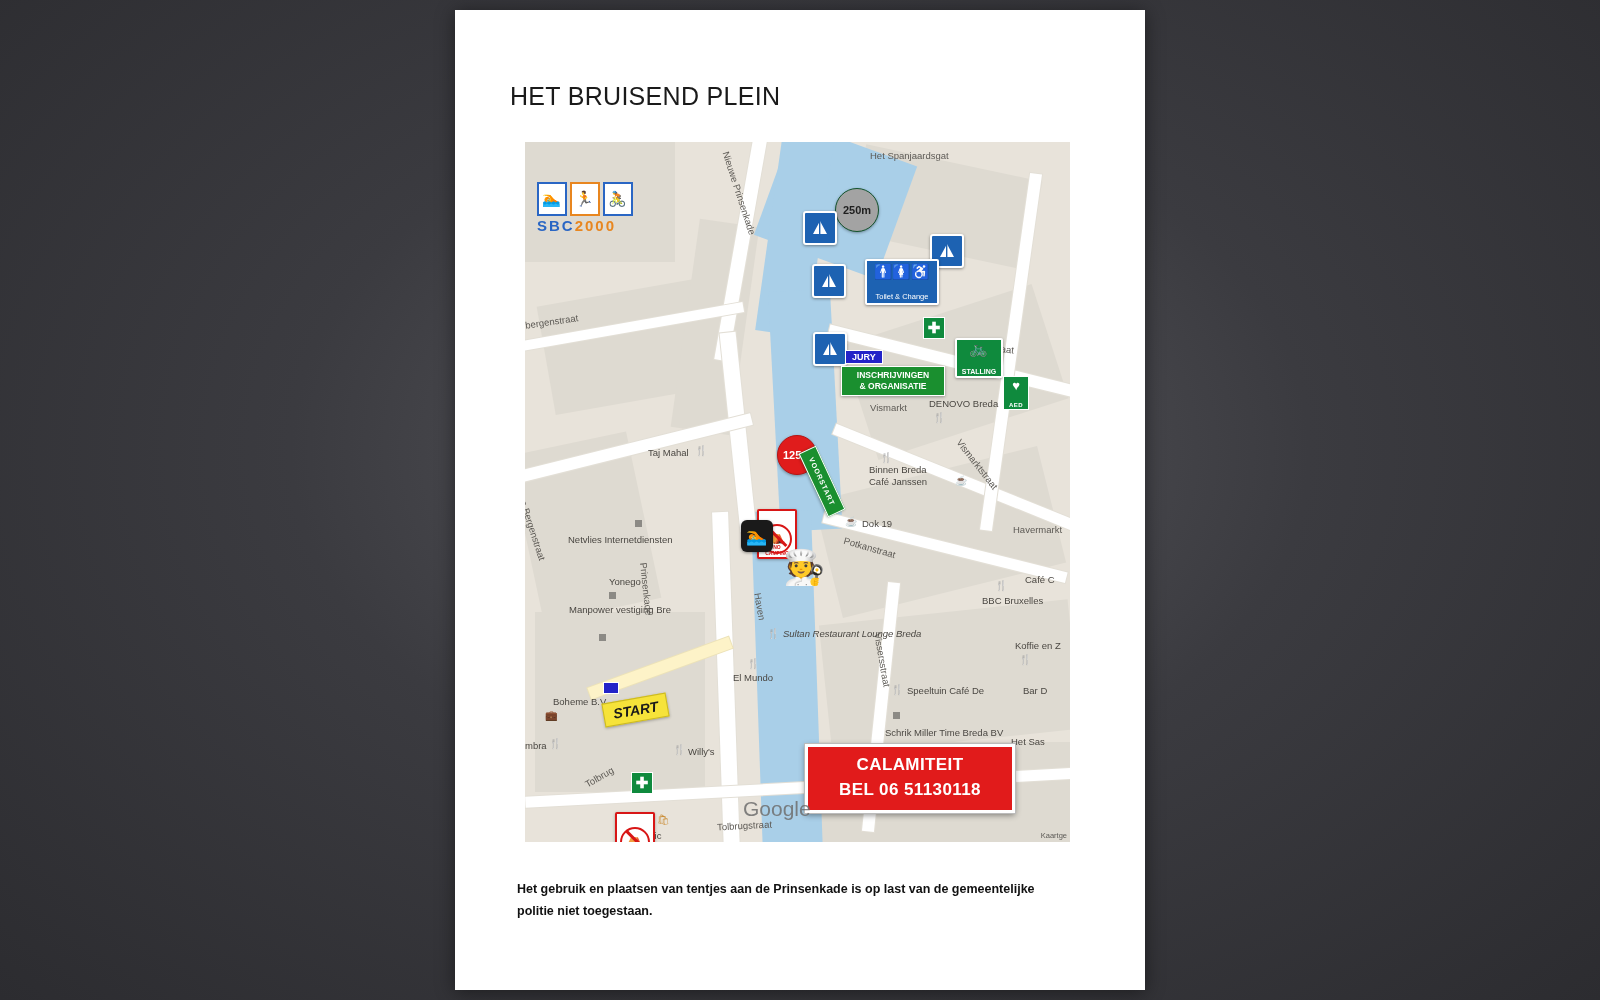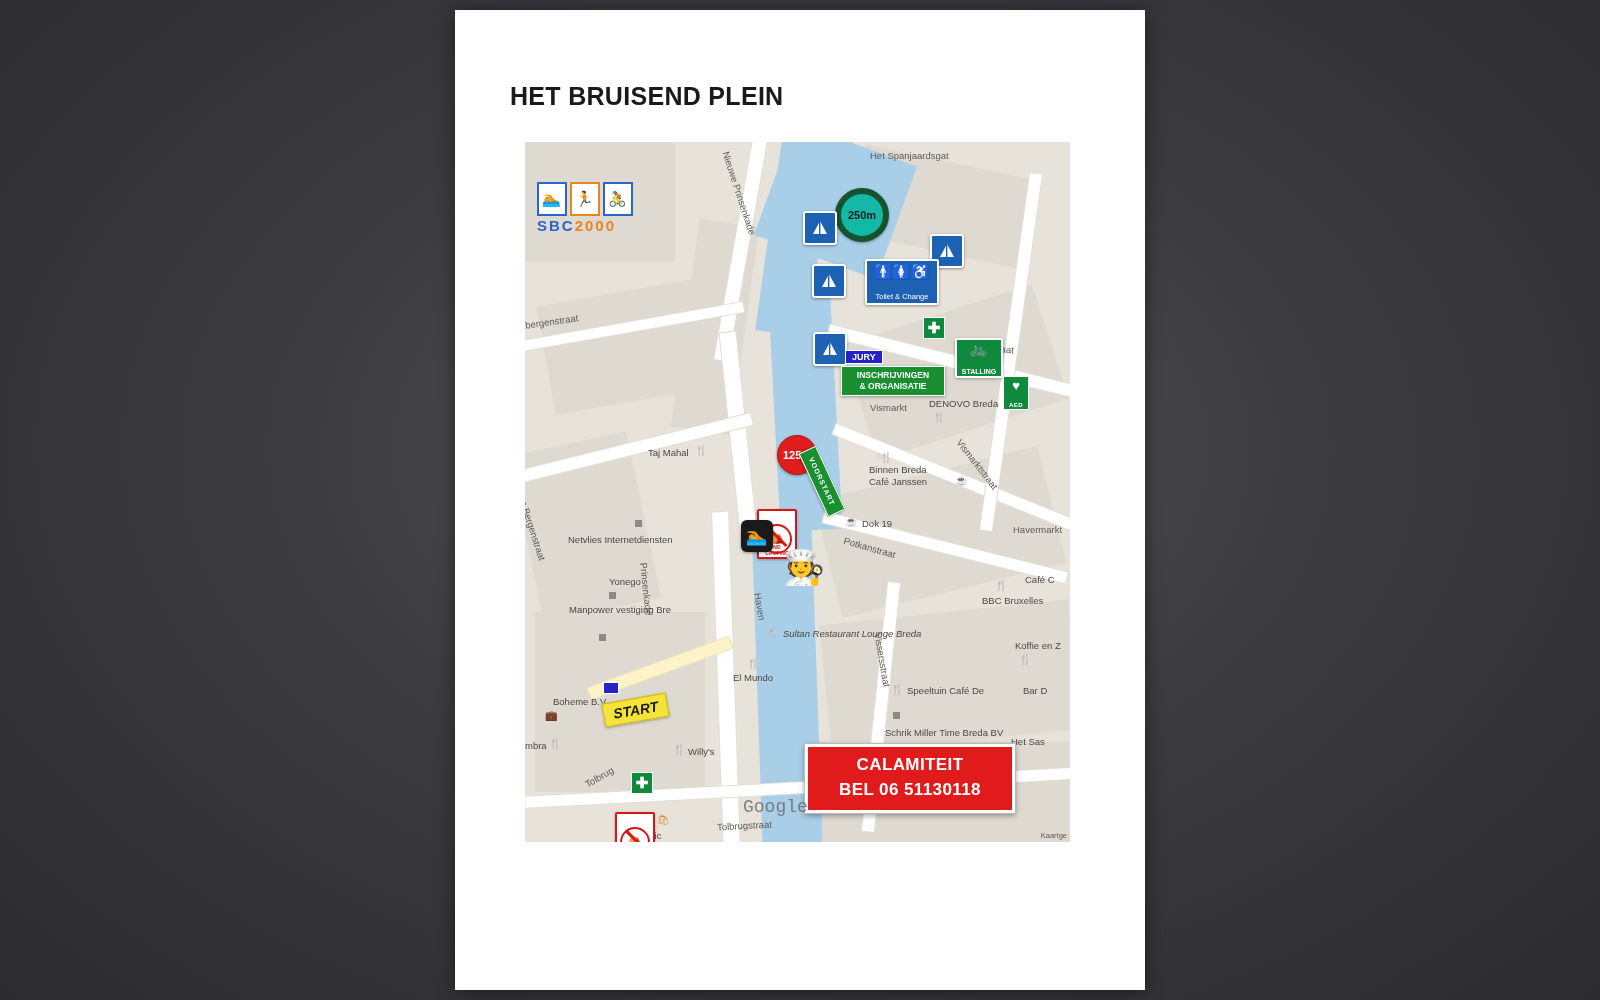--- a/index.html
+++ b/index.html
@@ -21,21 +21,21 @@
     width: 690px;
     height: 980px;
     background: #ffffff;
     box-shadow: 0 2px 18px rgba(0,0,0,0.45);
   }
   .title {
     position: absolute;
     left: 55px;
     top: 72px;
     font-size: 25px;
-    font-weight: bold;
+    font-weight: normal;
     letter-spacing: 0.3px;
     color: #1a1a1a;
   }
   .map {
     position: absolute;
     left: 70px;
     top: 132px;
     width: 545px;
     height: 700px;
     overflow: hidden;
@@ -92,21 +92,21 @@
     box-shadow: 0 1px 3px rgba(0,0,0,.4);
     display: flex; align-items: center; justify-content: center;
   }
   .blue-sq svg { display:block; }
   .circle-num {
     border-radius: 50%;
     display: flex; align-items: center; justify-content: center;
     font-size: 11px; font-weight: bold;
     box-shadow: 0 1px 3px rgba(0,0,0,.35);
   }
-  .yellow-c { width: 42px; height: 42px; background: #14b8a6; color: #1f1f1f; border:6px solid #14532d;}
+  .yellow-c { width: 42px; height: 42px; background: #a3a3a3; color: #1f1f1f; border:1px solid #14532d;}
   .red-c { width: 38px; height: 38px; background: #e01c1c; color: #ffffff; border:1px solid #b51414;}
   .toilet-box {
     width: 70px; height: 42px;
     background: #1d62b2;
     border: 2px solid #ffffff;
     border-radius: 2px;
     box-shadow: 0 1px 3px rgba(0,0,0,.4);
     color: #fff;
     font-size: 7.5px;
     text-align: center;
@@ -197,22 +197,22 @@
   .sbc .ibox {
     width: 26px; height: 30px; border: 2px solid #2a66c4; background:#fff;
     display:flex; align-items:center; justify-content:center; font-size:15px;
   }
   .sbc .ibox.orange { border-color:#e8861f; }
   .sbc .word { font-size:15px; font-weight:bold; letter-spacing:2px; margin-top:1px; }
   .sbc .word .a { color:#2a66c4; }
   .sbc .word .b { color:#e8861f; }
   .google-wm {
     position:absolute; left: 218px; top: 655px;
-    font-family: Liberation Mono, monospace;
-    font-size: 18px; color: #6f6f6f; opacity:.85;
+    font-family: Liberation Sans, sans-serif;
+    font-size: 21px; color: #6f6f6f; opacity:.85;
   }
   .map-credit {
     position:absolute; right: 3px; bottom: 2px; font-size: 7.5px; color:#5c5a56;
   }
   .vendor { position:absolute; left: 258px; top: 408px; font-size: 34px; line-height:34px; }
   .footnote {
     position: absolute;
     left: 62px;
     width: 520px;
     font-size: 12.5px;
@@ -409,14 +409,15 @@
 
     <div class="marker calam" style="left:280px;top:602px;">
       <div class="l1">CALAMITEIT</div>
       <div class="l2">BEL 06 51130118</div>
     </div>
 
     <div class="google-wm">Google</div>
     <div class="map-credit">Kaartge</div>
   </div>
 
+  <div class="footnote fn1">Het gebruik en plaatsen van tentjes aan de Prinsenkade is op last van de gemeentelijke politie niet toegestaan.</div>
 
 </div>
 
 </body></html>

